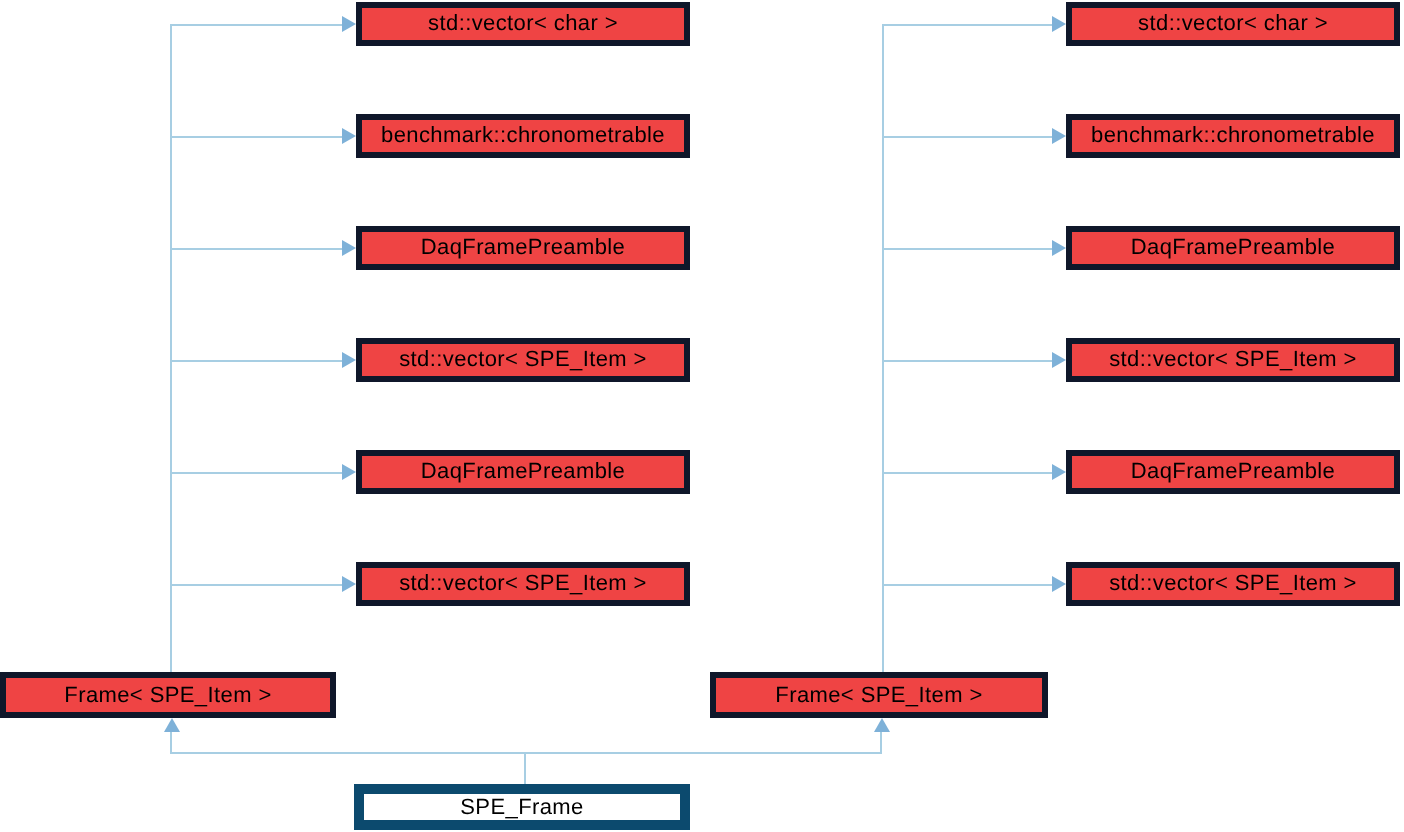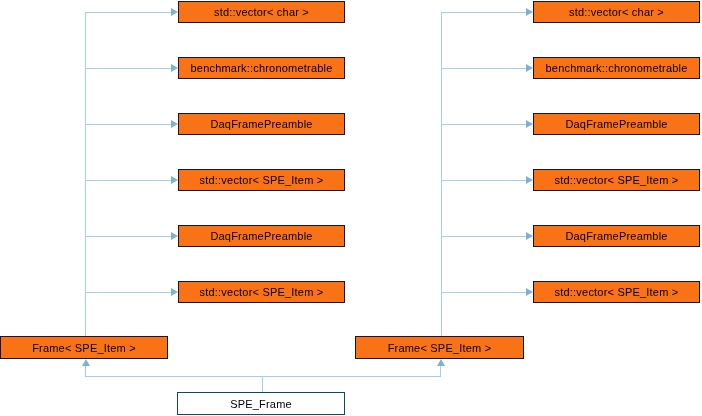--- a/index.html
+++ b/index.html
@@ -11,32 +11,32 @@
   #canvas {
     position: relative;
     width: 702px;
     height: 416px;
     background: #ffffff;
     overflow: hidden;
   }
   .node {
     position: absolute;
     box-sizing: border-box;
-    border: 1px solid #0f172a;
-    background: #f97316;
+    border: 3px solid #0f172a;
+    background: #ef4444;
     color: #000000;
     font-size: 11px;
     display: flex;
     align-items: center;
     justify-content: center;
     white-space: pre;
     letter-spacing: 0.2px;
   }
   .node.main {
-    border: 1px solid #0c4a6e;
+    border: 5px solid #0c4a6e;
     background: #ffffff;
   }
   .member {
     width: 167px;
     height: 22px;
   }
   .frame-node {
     height: 23px;
   }
   .edge-h {

